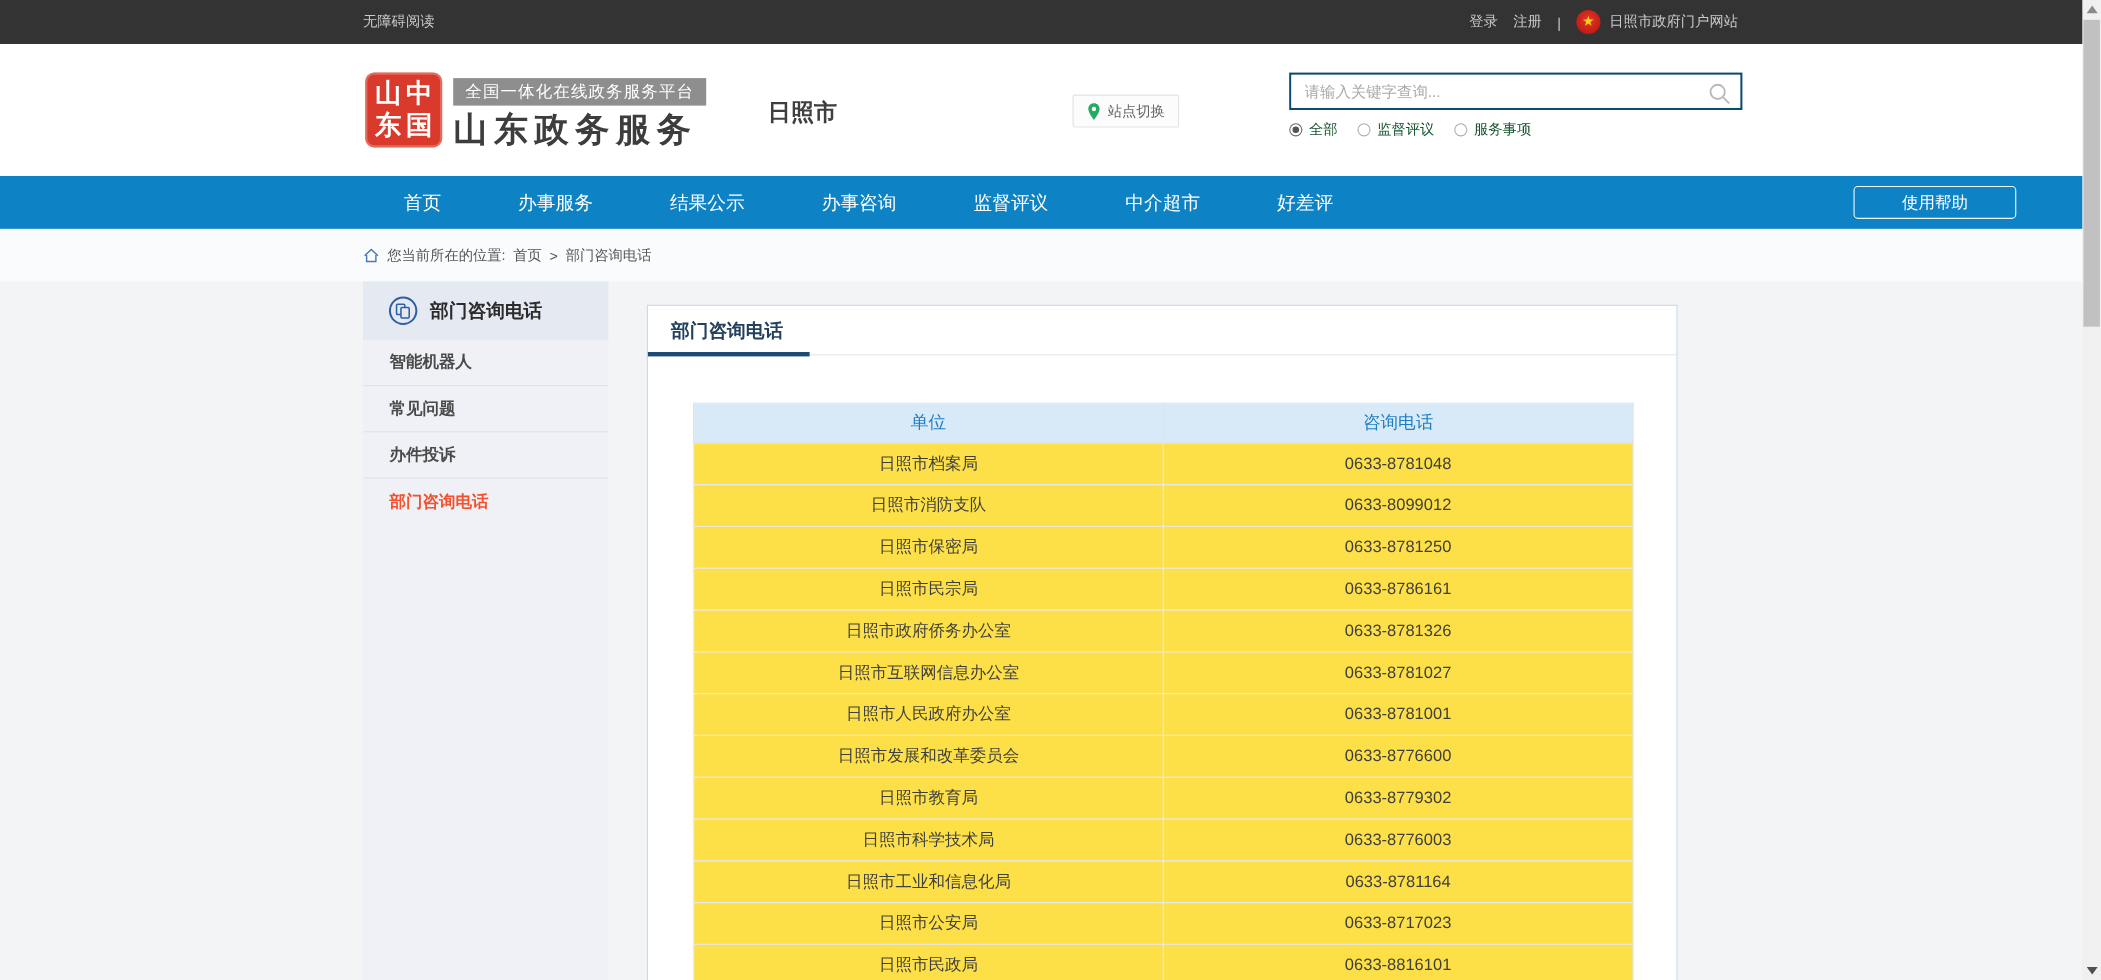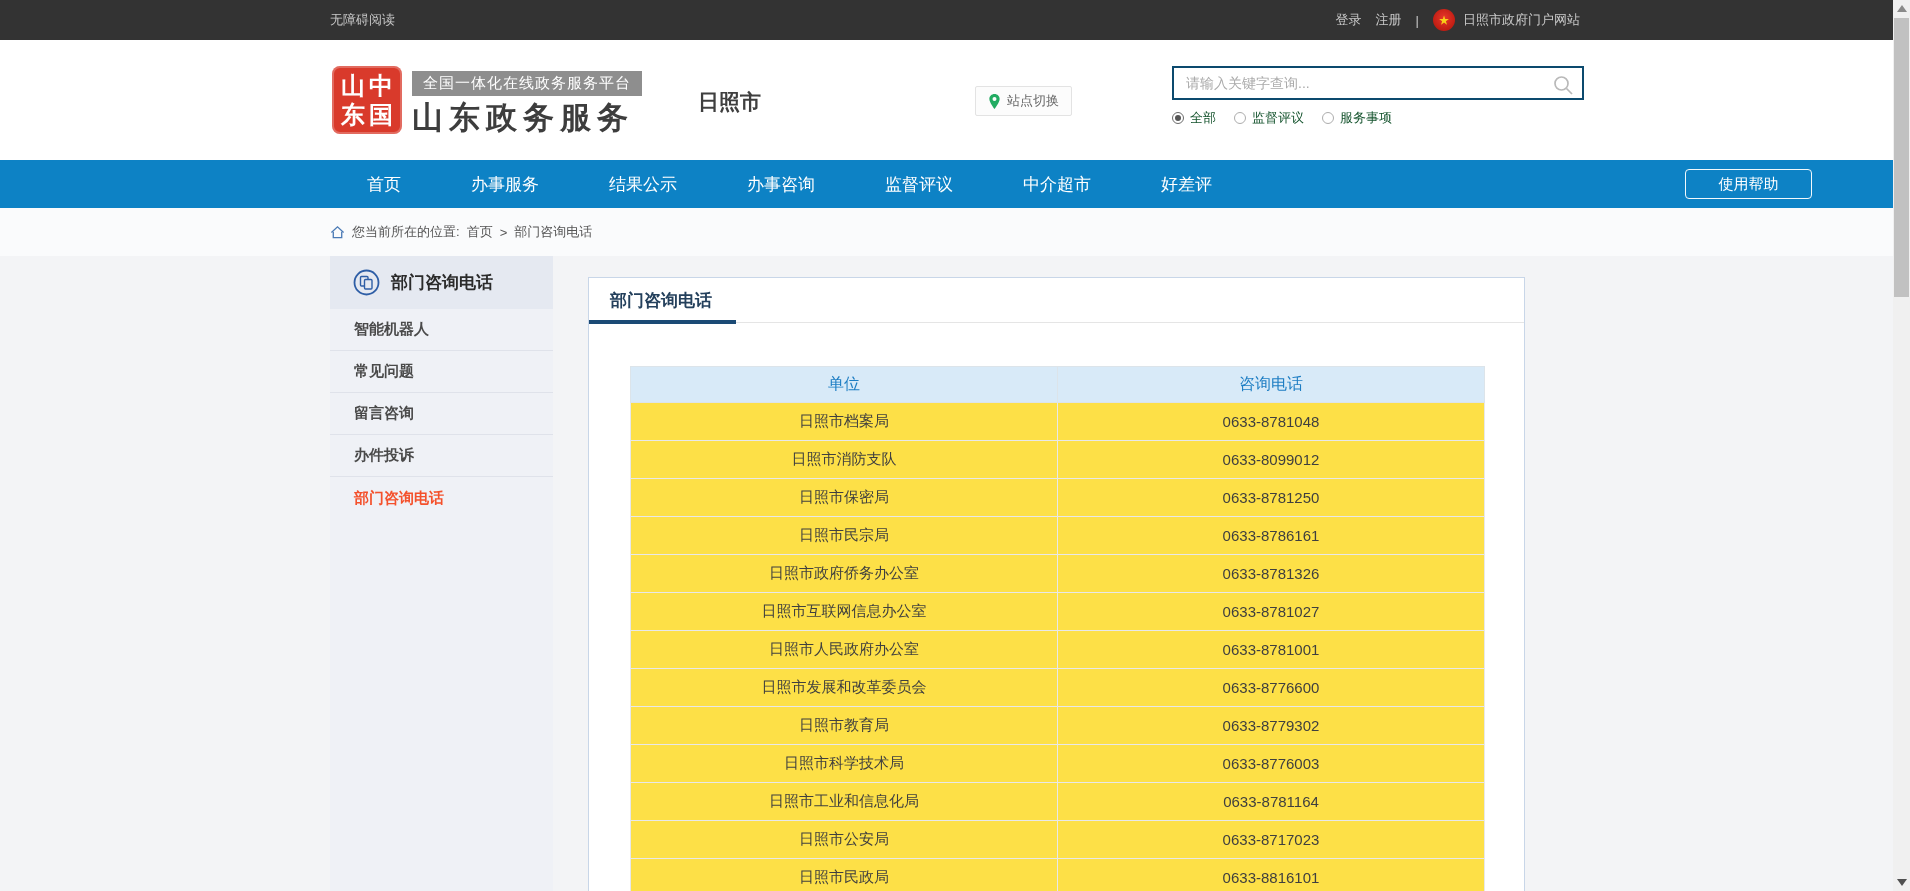--- a/index.html
+++ b/index.html
@@ -30,21 +30,21 @@
   .radio-row { display:flex; align-items:center; gap:18px; margin-top:9px; font-size:13px; color:#14532d; }
   .radio-opt { display:flex; align-items:center; gap:6px; cursor:pointer; }
   .radio { width:12px; height:12px; border:1px solid #adadad; border-radius:50%; background:#fff; position:relative; }
   .radio.checked { border-color:#6b6b6b; }
   .radio.checked::after { content:""; position:absolute; left:2px; top:2px; width:6px; height:6px; border-radius:50%; background:#555; }
 
   
   .nav { position:relative; height:48px; background:#0d82c5; }
   .nav-inner { width:1250px; margin-left:330px; height:100%; display:flex; align-items:center; gap:70px; padding-left:37px; }
   .nav-item { color:#ffffff; font-size:17px; cursor:pointer; white-space:nowrap; }
-  .help-btn { position:absolute; left:1685px; top:9px; width:127px; height:30px; border:1px solid rgba(255,255,255,.95); border-radius:4px; color:#fff; font-size:15px; display:flex; align-items:center; justify-content:center; cursor:pointer; }
+  .help-btn { position:absolute; left:1685px; top:9px; width:148px; height:30px; border:1px solid rgba(255,255,255,.95); border-radius:4px; color:#fff; font-size:15px; display:flex; align-items:center; justify-content:center; cursor:pointer; }
 
   
   .breadcrumb { height:48px; background:#fafbfc; display:flex; align-items:center; gap:7px; padding-left:330px; font-size:13px; color:#555; }
   .crumb-link { color:#555; cursor:pointer; }
 
   
   .content { position:relative; height:635px; background:#f3f4f6; }
   .sidebar { position:absolute; left:330px; top:0; width:223px; height:635px; background:#eff1f6; }
   .side-head { height:53px; background:#e5e9f1; display:flex; align-items:center; gap:11px; padding-left:23px; }
   .side-head-title { font-size:17px; font-weight:bold; color:#2b2b2b; }
@@ -168,21 +168,20 @@
         <circle cx="13.5" cy="13.5" r="12" fill="none" stroke="#2e5ea6" stroke-width="1.8"></circle>
         <rect x="7.5" y="7.5" width="7.5" height="9.5" rx="1" fill="none" stroke="#2e5ea6" stroke-width="1.4"></rect>
         <rect x="11.5" y="10.5" width="7.5" height="9.5" rx="1" fill="#e5e9f1" stroke="#2e5ea6" stroke-width="1.4"></rect>
       </svg>
       <span class="side-head-title">部门咨询电话</span>
     </div>
     <ul class="side-menu">
 
     <li>智能机器人</li>
         <li>常见问题</li>
-        <li>留言咨询</li>
         <li>办件投诉</li>
         <li class="active">部门咨询电话</li>
       </ul>
   </div>
 
   <div class="card">
     <div class="tab-row">
       <span class="tab-label">部门咨询电话</span>
       <span class="tab-underline"></span>
     </div>

